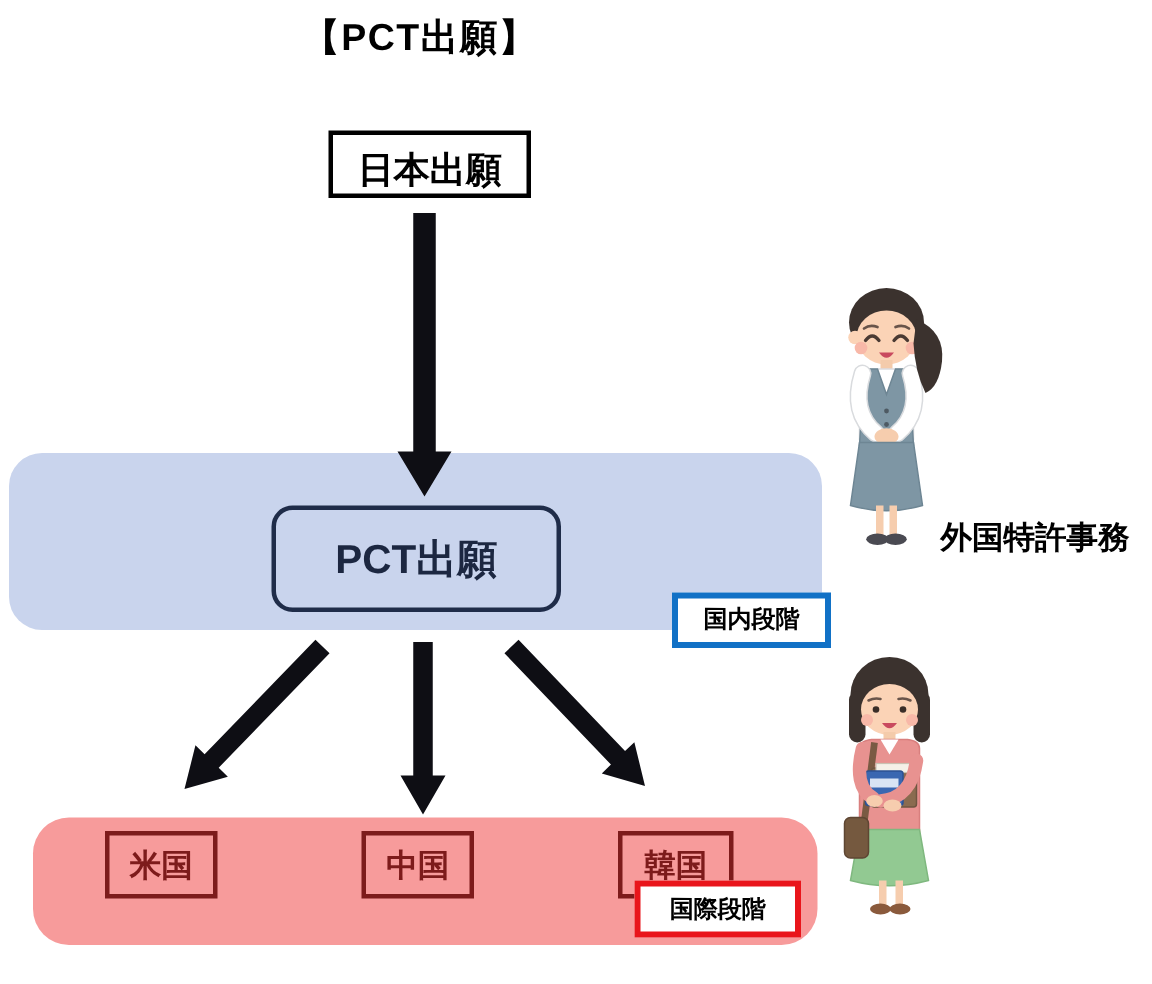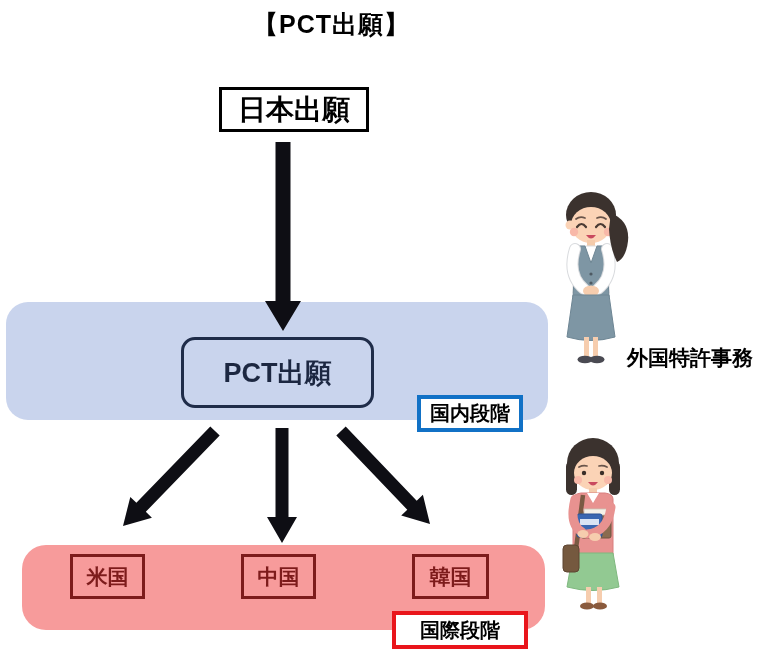--- a/index.html
+++ b/index.html
@@ -2,47 +2,47 @@
 <html><head>
 <meta charset="utf-8">
 <style>
   html,body{margin:0;padding:0;background:#fff;}
   .canvas{
     position:relative;width:768px;height:656px;background:#ffffff;overflow:hidden;
     font-family:"Liberation Sans","DejaVu Sans",sans-serif;color:#000;
   }
   .abs{position:absolute;}
   .title{
-    left:150px;top:8px;width:260px;text-align:right;
+    left:150px;top:8px;width:260px;text-align:center;
     font-size:25px;font-weight:bold;letter-spacing:1px;
   }
   .japan-box{
-    left:219px;top:87px;width:150px;height:45px;background:#fff;
+    left:219px;top:87px;width:135px;height:45px;background:#fff;
     border:3px solid #000;display:flex;align-items:flex-end;justify-content:center;
-    font-size:28px;font-weight:bold;box-sizing:border-box;
+    font-size:24px;font-weight:bold;box-sizing:border-box;
   }
   .arrow-layer{left:0;top:0;width:768px;height:656px;pointer-events:none;}
   .blue-panel{
     left:6px;top:302px;width:542px;height:118px;border-radius:22px;
     background:#C9D4ED;
   }
   .pct-box{
     left:181px;top:337px;width:193px;height:71px;border-radius:14px;
     border:3.5px solid #1F2C49;display:flex;align-items:center;justify-content:center;
     font-size:27px;font-weight:bold;color:#1C2741;box-sizing:border-box;
   }
   .phase-label{
     background:#fff;display:flex;align-items:center;justify-content:center;
-    font-size:20px;font-weight:bold;box-sizing:border-box;color:#000;
+    font-size:16px;font-weight:bold;box-sizing:border-box;color:#000;margin-left:31px;
   }
   .domestic-label{
     left:417px;top:395px;width:106px;height:37px;border:4px solid #1171C6;
   }
   .international-label{
-    left:392px;top:611px;width:136px;height:38px;border:4px solid #E9151B;
+    left:392px;top:587px;width:111px;height:38px;border:4px solid #E9151B;
   }
   .pink-panel{
     left:22px;top:545px;width:523px;height:85px;border-radius:24px;
     background:#F79B9B;
   }
   .country-box{
     top:554px;height:45px;border:3px solid #7D1B1B;color:#7D1B1B;
     display:flex;align-items:center;justify-content:center;
     font-size:21px;font-weight:bold;box-sizing:border-box;
   }

